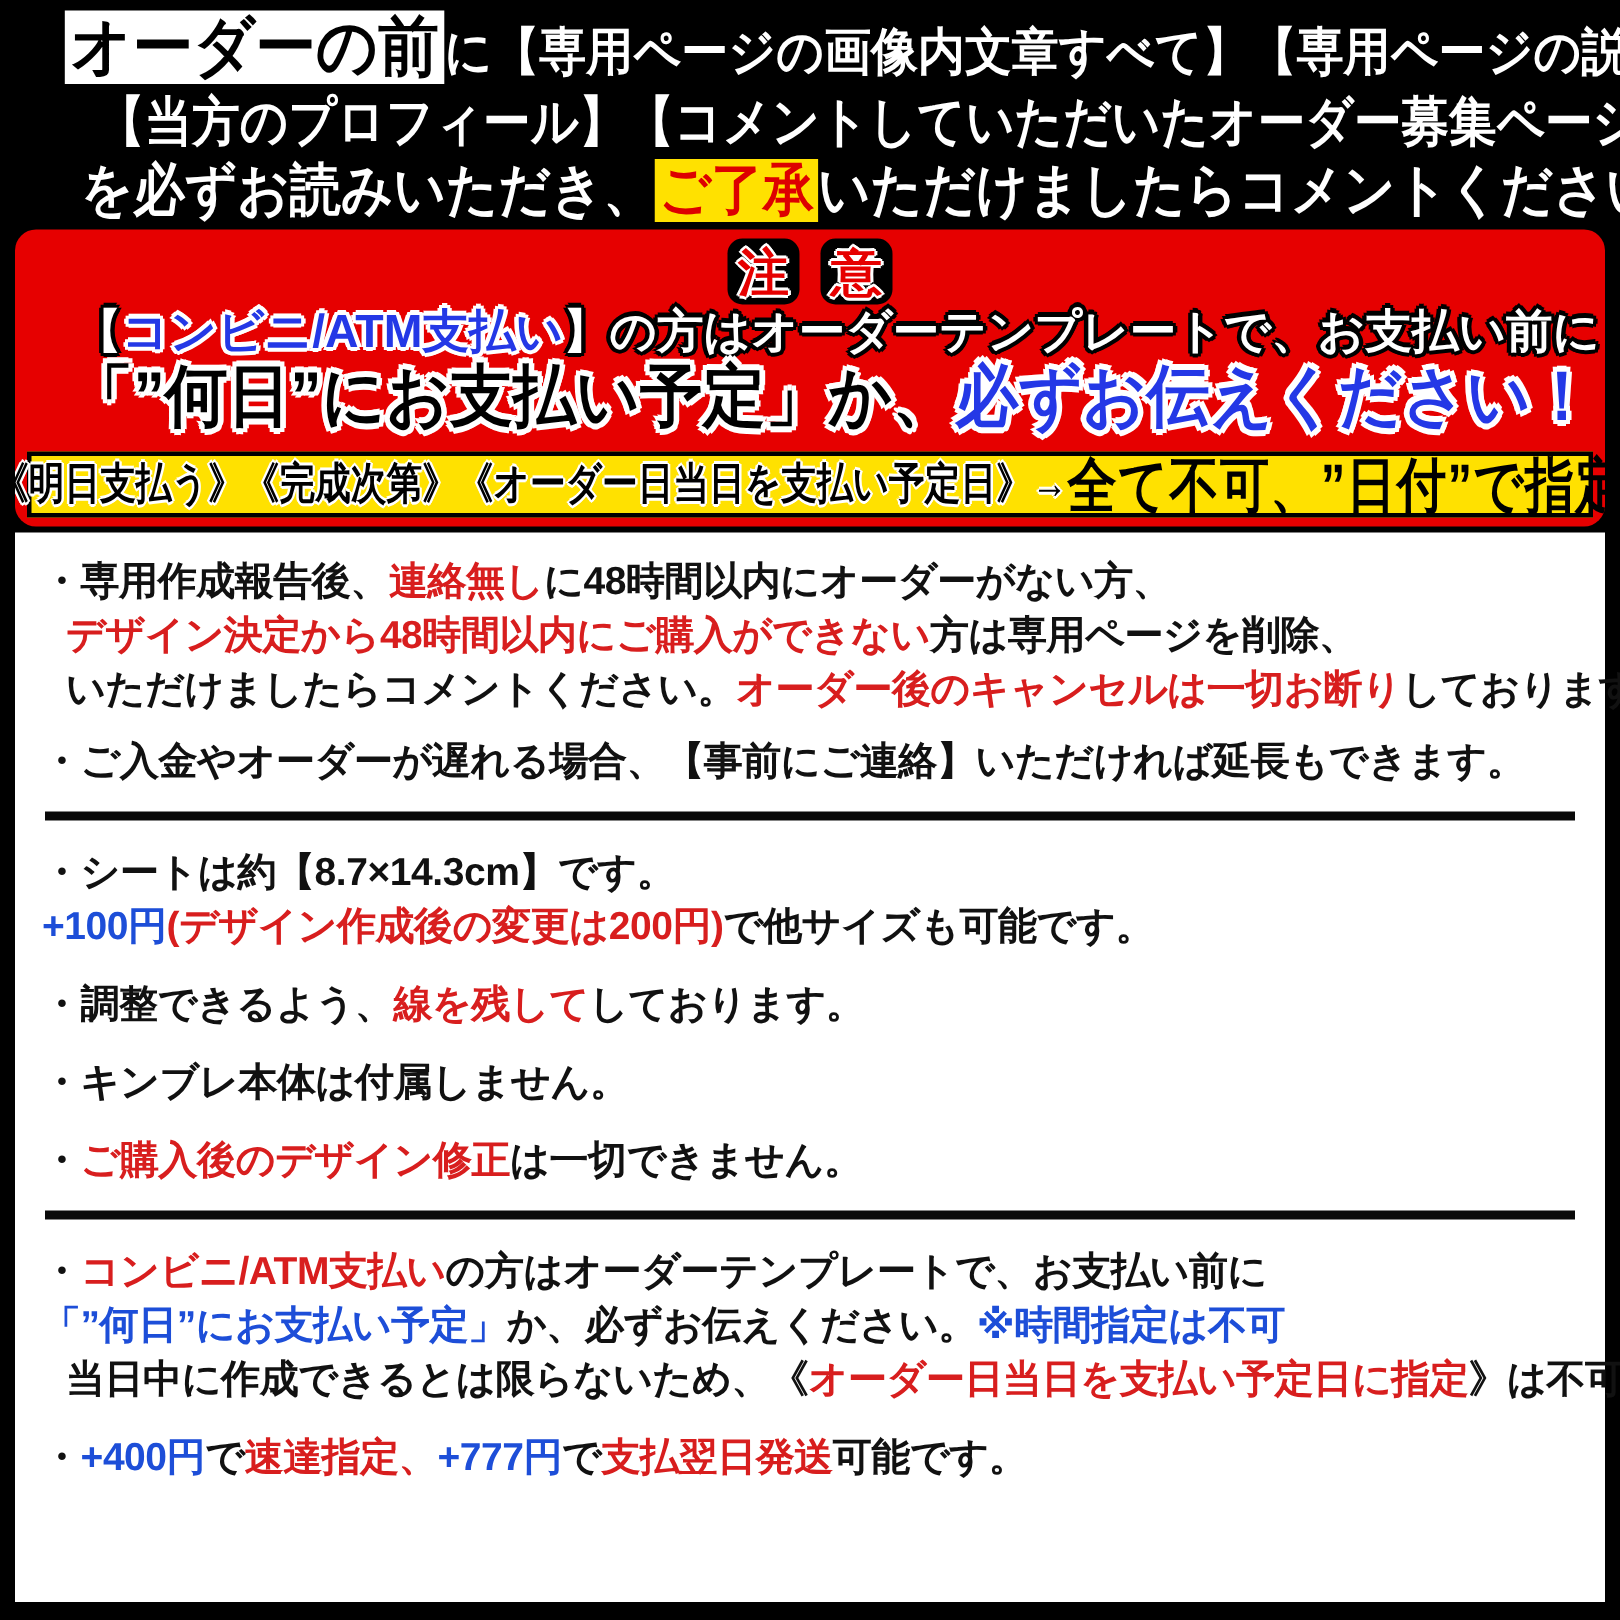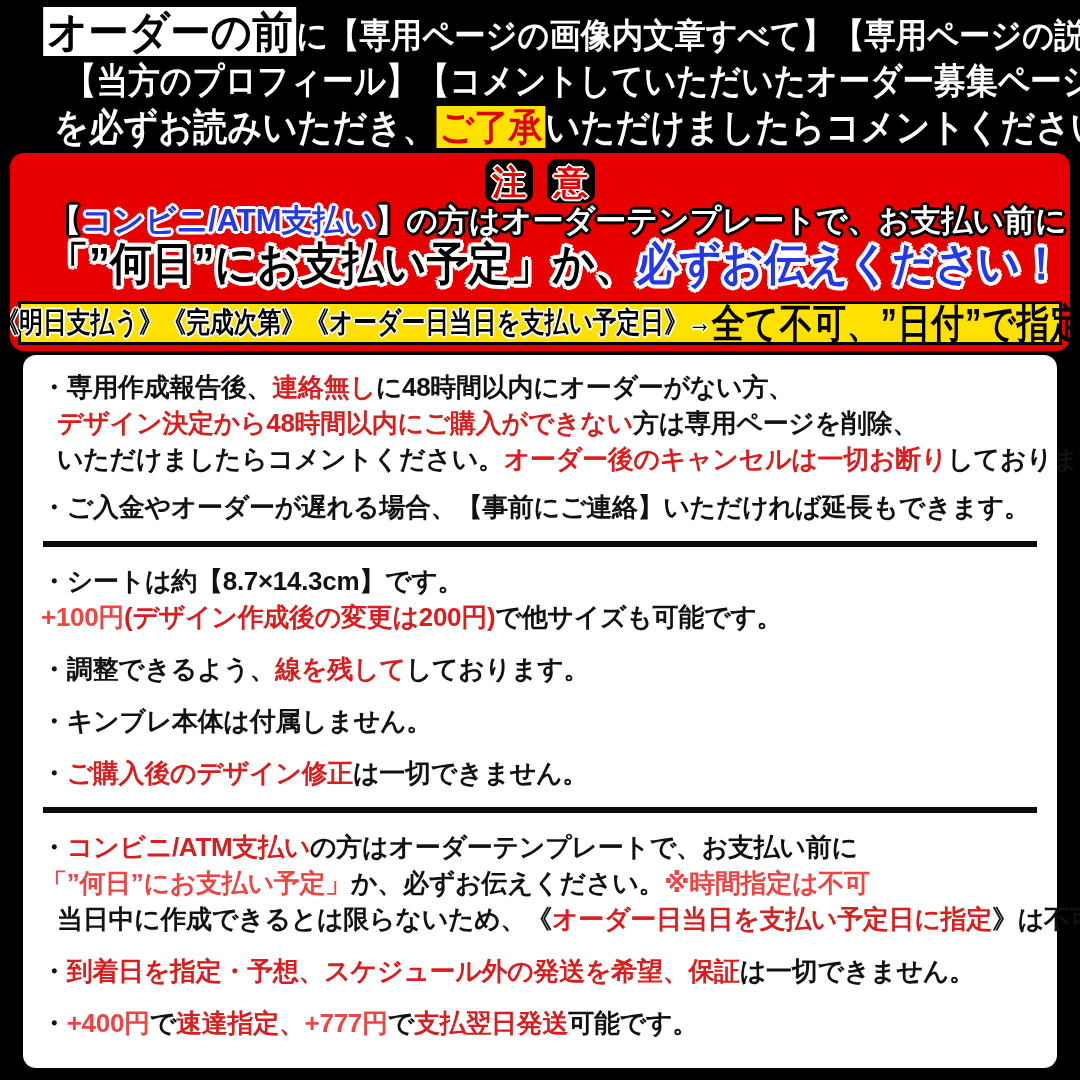--- a/index.html
+++ b/index.html
@@ -61,32 +61,31 @@
     white-space:nowrap;
   }
   .strip-inner{display:flex;align-items:center;transform:scaleX(0.82);transform-origin:center;}
   .strip-outlined{font-size:29px;color:#000;
     text-shadow:2px 0 0 #fff,-2px 0 0 #fff,0 2px 0 #fff,0 -2px 0 #fff,
                 1px 1px 0 #fff,-1px -1px 0 #fff,1px -1px 0 #fff,-1px 1px 0 #fff;}
   .strip-bold{font-size:40px;color:#000;font-weight:800;letter-spacing:1px;}
 
   
   .panel{
-    margin:4px 23px 0;
+    margin:4px 10px 0;
     height:679px;
     background:#fff;
     padding:14px 18px 20px;
     color:#111;
     font-size:26px;
     letter-spacing:-0.3px;
-    border-radius:13px;
   }
   .panel .line{line-height:36px;white-space:nowrap;}
   .r{color:#d81e1e;}
-  .b{color:#ef4444;}
+  .b{color:#1d4ed8;}
   .indent{padding-left:16px;}
   .gap{margin-top:16px;}
   .gap-sm{margin-top:12px;}
   .divider{height:6px;background:#0a0a0a;margin:16px 2px;}
 </style>
 </head>
 <body>
 
 <div class="header">
   <div class="h-line h-line1">
@@ -154,20 +153,17 @@
     <div class="line">
       <span>・</span><span class="r">コンビニ/ATM支払い</span><span>の方はオーダーテンプレートで、お支払い前に</span>
     </div>
     <div class="line">
       <span class="b">「”何日”にお支払い予定」</span><span>か、必ずお伝えください。</span><span class="b">※時間指定は不可</span>
     </div>
     <div class="line indent">
       <span>当日中に作成できるとは限らないため、《</span><span class="r">オーダー日当日を支払い予定日に指定</span><span>》は不可。</span>
     </div>
     <div class="line gap">
-      <span>・</span><span class="r">到着日を指定・予想、スケジュール外の発送を希望、保証</span><span>は一切できません。</span>
-    </div>
-    <div class="line gap">
       <span>・</span><span class="b">+400円</span><span>で</span><span class="r">速達指定、</span><span class="b">+777円</span><span>で</span><span class="r">支払翌日発送</span><span>可能です。</span>
     </div>
   </div>
 
 </div>
 
 </body></html>

